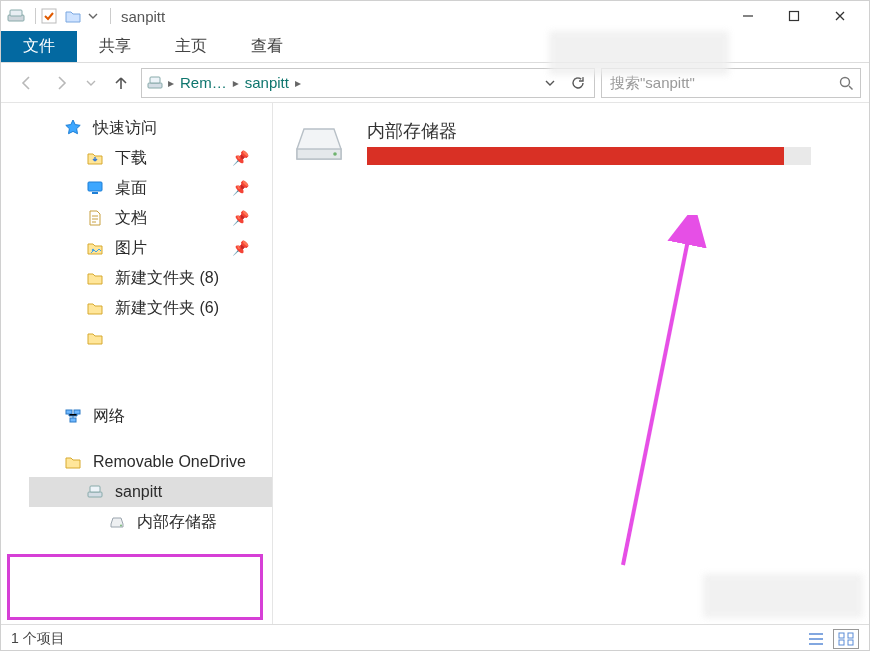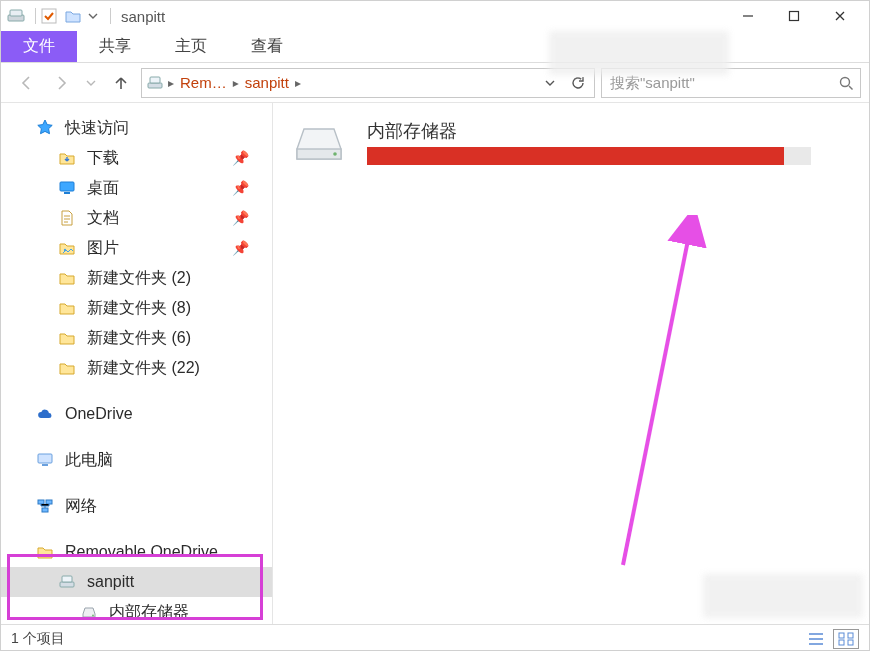--- a/index.html
+++ b/index.html
@@ -21,39 +21,39 @@
   .tb-sep { width:1px; height:16px; background:#ccc; margin:0 4px; }
   .titlebar .title { margin-left: 6px; font-size: 15px; color:#555; }
   .titlebar .spacer { flex:1; }
   .winbtn { width:46px; height:30px; display:flex; align-items:center; justify-content:center; color:#555; }
 
   
   .ribbon { height: 32px; display:flex; align-items:stretch; border-bottom:1px solid #ddd; }
   .ribbon .tab {
     padding: 0 22px; display:flex; align-items:center; font-size:16px; color:#444;
   }
-  .ribbon .tab.active { background:#8b5cf6; color:#fff; }
+  .ribbon .tab.active { background:#0369a1; color:#fff; }
   .ribbon .flex { flex:1; }
 
   
   .navrow {
     height: 40px; display:flex; align-items:center; gap:6px;
     padding: 4px 8px 4px 12px; border-bottom:1px solid #e5e5e5;
   }
   .navbtn {
     width:28px; height:28px; display:flex; align-items:center; justify-content:center;
     color:#888; border-radius:2px;
   }
   .navbtn.disabled { color:#b8b8b8; }
   .navbtn.small { width:20px; }
   .addressbar {
     flex:1; height:30px; border:1px solid #c8c8c8; display:flex; align-items:center;
     padding: 0 4px; gap:4px; min-width:0;
   }
-  .addressbar .crumb { display:flex; align-items:center; gap:4px; color:#c2410c; padding:0 2px; white-space:nowrap;text-align:center; }
+  .addressbar .crumb { display:flex; align-items:center; gap:4px; color:#0f766e; padding:0 2px; white-space:nowrap;text-align:center; }
   .addressbar .chev { color:#666; font-size:12px; }
   .addressbar .addr-flex { flex:1; }
   .addr-ctrl { width:24px; height:24px; display:flex; align-items:center; justify-content:center; color:#555; }
   .searchbox {
     width:260px; height:30px; border:1px solid #c8c8c8;
     display:flex; align-items:center; padding:0 6px; color:#888;
   }
   .searchbox input {
     flex:1; border:none; outline:none; font-size:15px; font-family:inherit;
     color:#555; background:transparent;
@@ -62,21 +62,21 @@
   .searchbox .sicon { color:#777; }
 
   
   .main { display:flex; height: calc(651px - 30px - 32px - 40px - 28px); }
   .sidebar {
     width: 272px; border-right:1px solid #e5e5e5; overflow:hidden;
     padding-top:10px;
   }
   .tree-item {
     display:flex; align-items:center; height:30px; padding-left:34px; gap:10px;
-    color:#2b2b2b; font-size:16px; position:relative;
+    color:#2b2b2b; font-size:16px; position:relative;margin-left:28px;
   }
   .tree-item .pin {
     position:absolute; right:22px; color:#7a7a7a; font-size:14px;
   }
   .tree-item.level1 { padding-left:56px; }
   .tree-item.level2 { padding-left:78px; }
   .tree-item.selected { background:#dedede; }
   .tree-group-gap { height:16px; }
   .tree-ico { width:20px; display:inline-flex; justify-content:center; }
 
@@ -295,67 +295,41 @@
         </span>
       <span>图片</span>
       <span class="pin">📌</span>
     </div>
     <div class="tree-item level1">
       <span class="tree-ico">
           <svg width="18" height="18" viewBox="0 0 18 18">
             <path d="M2 5h5l2 2h7v8H2z" fill="#ffe69a" stroke="#d7a92f"></path>
           </svg>
         </span>
-      <span>新建文件夹 (2)</span>
-    </div>
-    <div class="tree-item level1">
-      <span class="tree-ico">
-          <svg width="18" height="18" viewBox="0 0 18 18">
-            <path d="M2 5h5l2 2h7v8H2z" fill="#ffe69a" stroke="#d7a92f"></path>
-          </svg>
-        </span>
       <span>新建文件夹 (8)</span>
     </div>
     <div class="tree-item level1">
       <span class="tree-ico">
           <svg width="18" height="18" viewBox="0 0 18 18">
             <path d="M2 5h5l2 2h7v8H2z" fill="#ffe69a" stroke="#d7a92f"></path>
           </svg>
         </span>
       <span>新建文件夹 (6)</span>
     </div>
     <div class="tree-item level1">
       <span class="tree-ico">
           <svg width="18" height="18" viewBox="0 0 18 18">
             <path d="M2 5h5l2 2h7v8H2z" fill="#ffe69a" stroke="#d7a92f"></path>
           </svg>
         </span>
-      <span>新建文件夹 (22)</span>
     </div>
 
     <div class="tree-group-gap"></div>
-    <div class="tree-item">
-      <span class="tree-ico">
-          <svg width="18" height="18" viewBox="0 0 18 18">
-            <path d="M5 13a3 3 0 0 1 .3-6 4 4 0 0 1 7.6 1A2.5 2.5 0 0 1 13 13z" fill="#2d6ecb"></path>
-          </svg>
-        </span>
-      <span>OneDrive</span>
-    </div>
 
     <div class="tree-group-gap"></div>
-    <div class="tree-item">
-      <span class="tree-ico">
-          <svg width="18" height="18" viewBox="0 0 18 18">
-            <rect x="2" y="3" width="14" height="9" rx="1" fill="#cfe3ff" stroke="#6aa0de"></rect>
-            <rect x="6" y="13" width="6" height="2" fill="#6aa0de"></rect>
-          </svg>
-        </span>
-      <span>此电脑</span>
-    </div>
 
     <div class="tree-group-gap"></div>
     <div class="tree-item">
       <span class="tree-ico">
           <svg width="18" height="18" viewBox="0 0 18 18">
             <rect x="2" y="3" width="6" height="4" fill="#6fb8ff" stroke="#2d7ac6"></rect>
             <rect x="10" y="3" width="6" height="4" fill="#6fb8ff" stroke="#2d7ac6"></rect>
             <rect x="6" y="11" width="6" height="4" fill="#6fb8ff" stroke="#2d7ac6"></rect>
             <path d="M5 7v2h8V7M9 9v2" stroke="#2d7ac6"></path>
           </svg>

